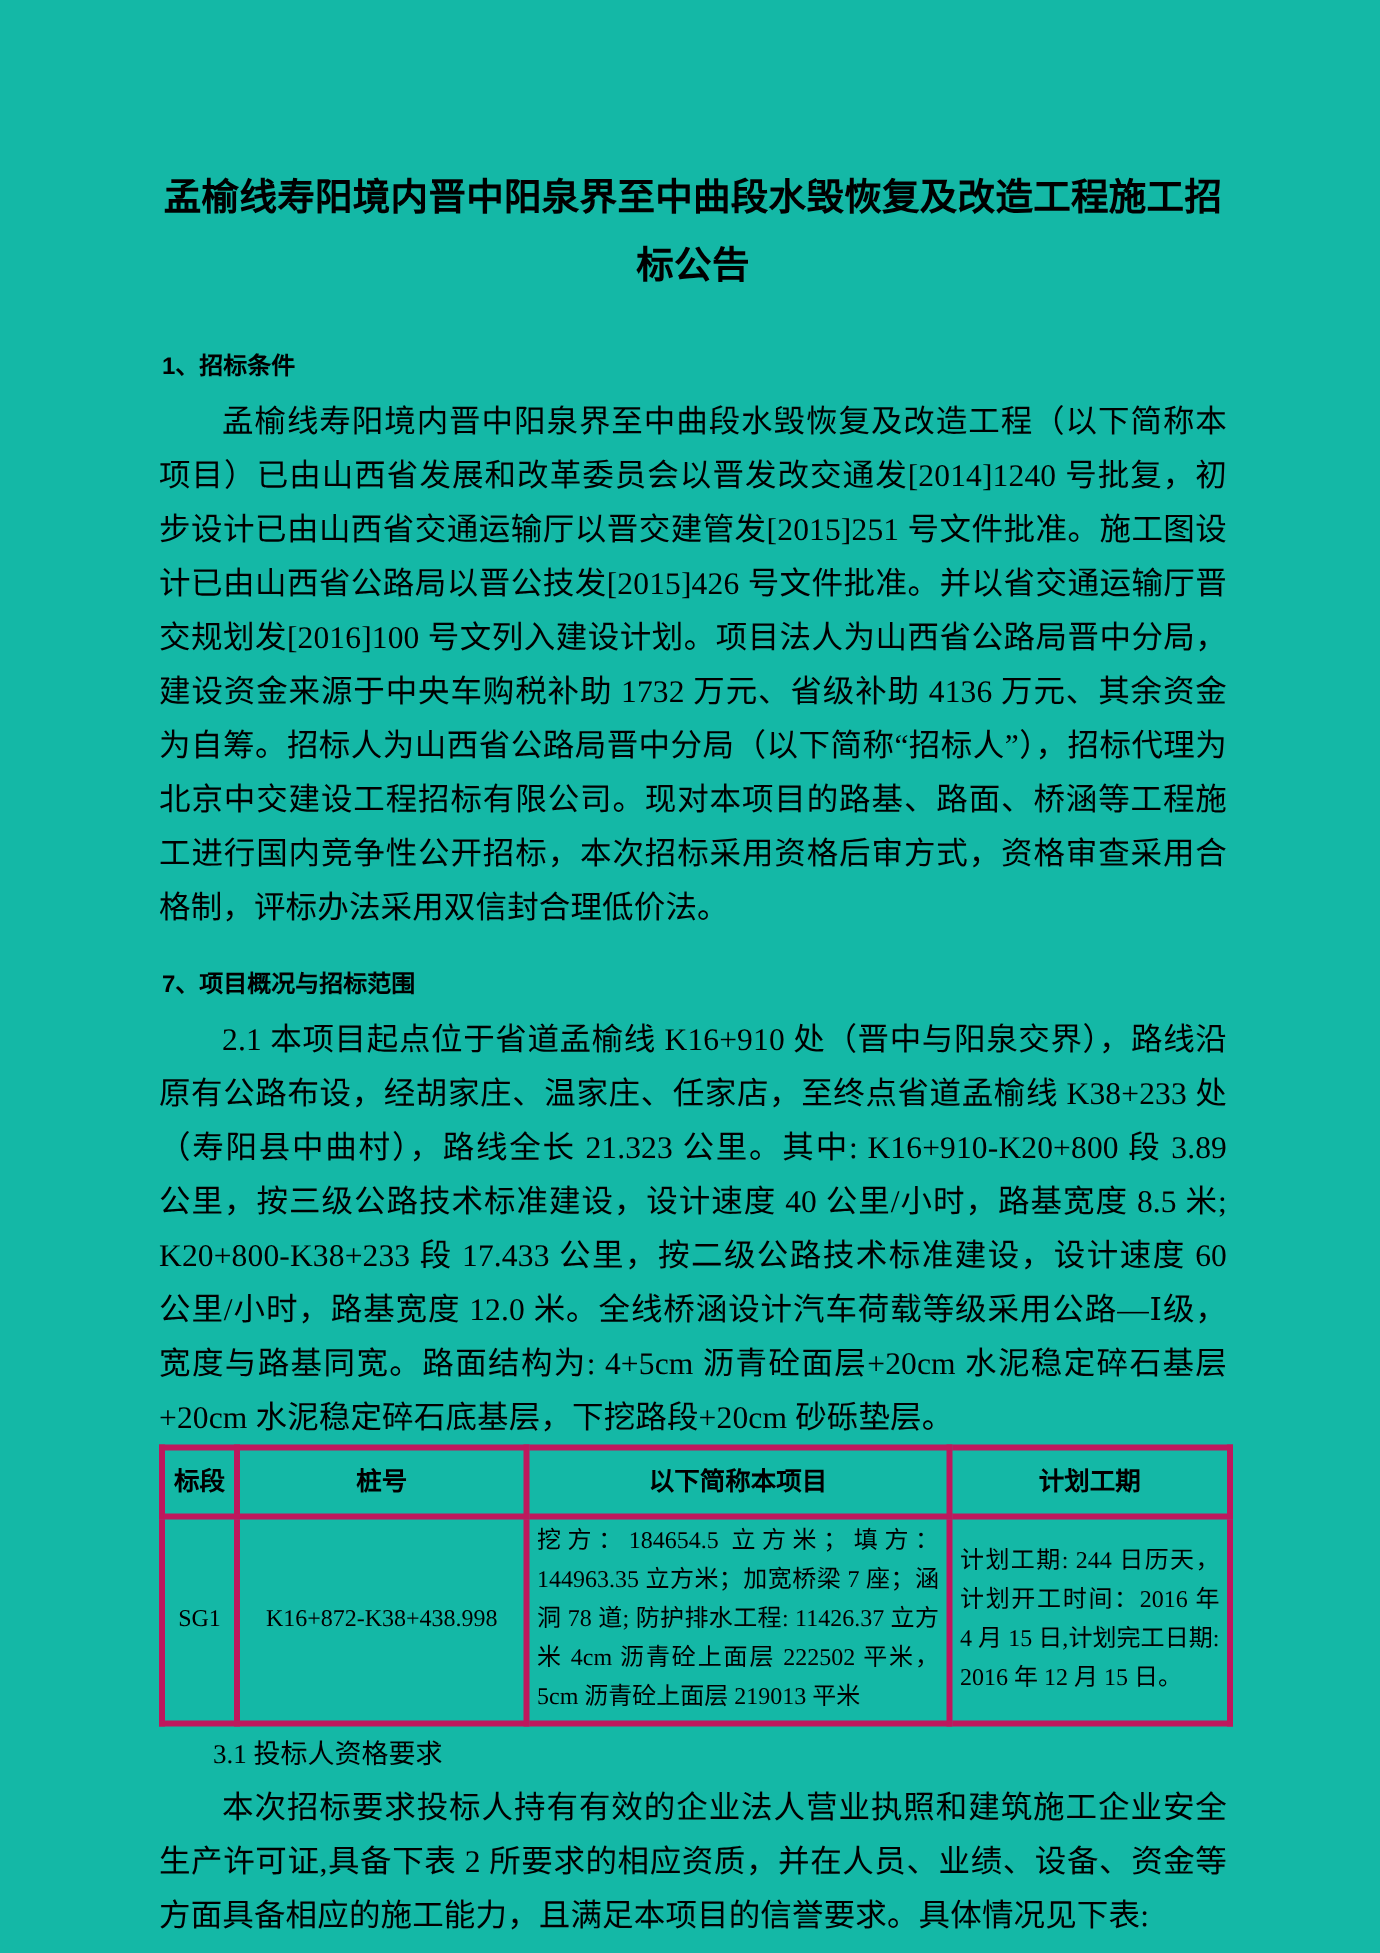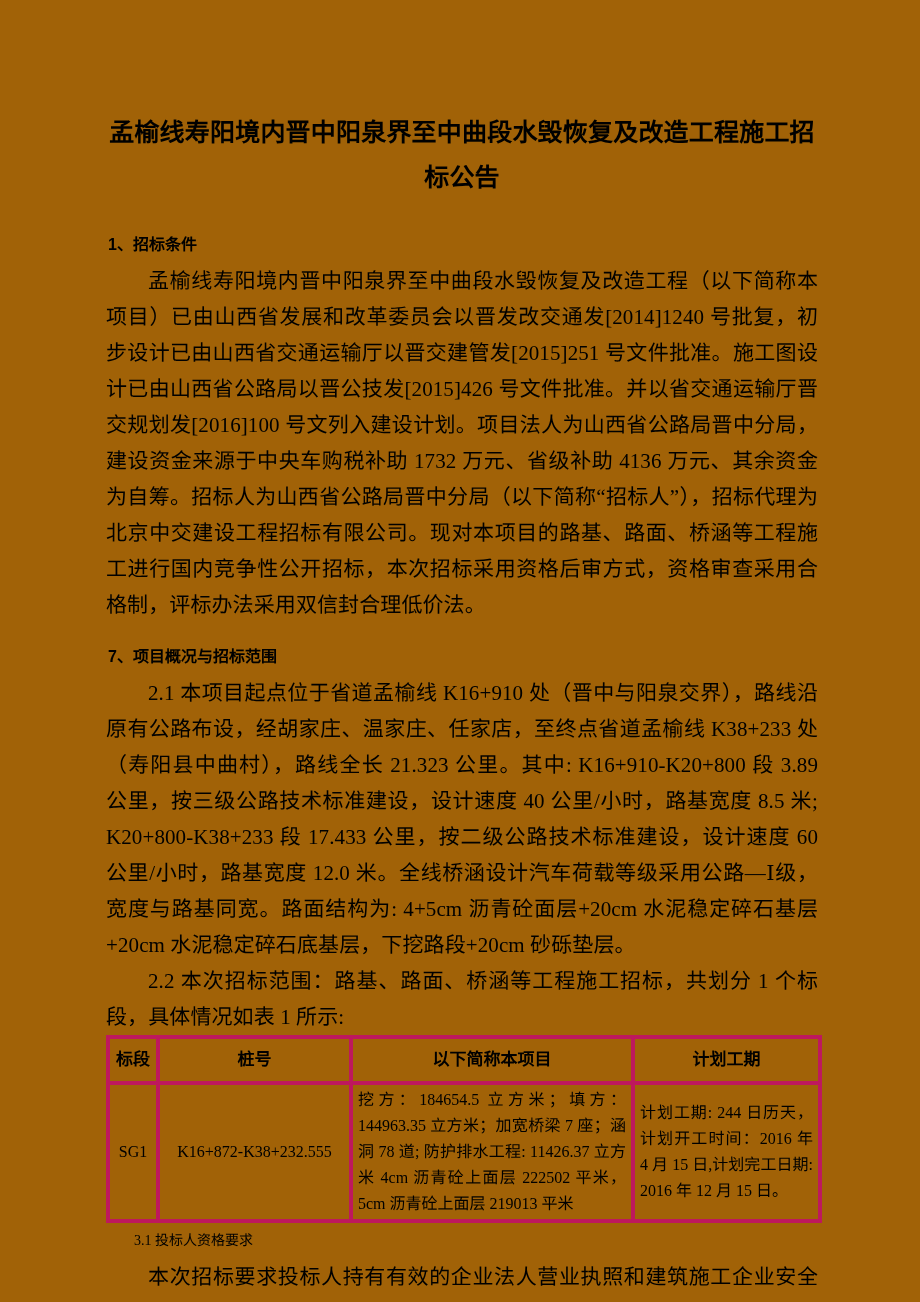--- a/index.html
+++ b/index.html
@@ -14,21 +14,21 @@
     font-family: "Liberation Serif", "DejaVu Serif", serif;
     color: #000000;
     overflow: hidden;
   }
   .page {
     position: relative;
     width: 920px;
     height: 1302px;
     box-sizing: border-box;
     padding: 0;
-    background: #a16207;
+    background: #14b8a6;
   }
   .content {
     position: absolute;
     left: 106px;
     top: 0;
     width: 712px;
   }
 
   
   .doc-title {
@@ -60,21 +60,21 @@
     margin: 0;
     font-size: 21px;
     line-height: 36px;
     text-align: justify;
     text-justify: inter-ideograph;
     text-indent: 2em;
     letter-spacing: 0.1px;
   }
   p.sub {
     margin: 0;
-    font-size: 14px;
+    font-size: 18px;
     line-height: 36px;
     text-indent: 2em;
   }
 
   
   .table-caption {
     margin: 0;
     padding-top: 18px;
     padding-bottom: 6px;
     text-align: right;
@@ -126,42 +126,41 @@
 <div class="page">
   <div class="content">
 
     <h1 class="doc-title">孟榆线寿阳境内晋中阳泉界至中曲段水毁恢复及改造工程施工招标公告</h1>
 
     <h2 class="sec-head h1">1、招标条件</h2>
     <p class="body">孟榆线寿阳境内晋中阳泉界至中曲段水毁恢复及改造工程（以下简称本项目）已由山西省发展和改革委员会以晋发改交通发[2014]1240 号批复，初步设计已由山西省交通运输厅以晋交建管发[2015]251 号文件批准。施工图设计已由山西省公路局以晋公技发[2015]426 号文件批准。并以省交通运输厅晋交规划发[2016]100 号文列入建设计划。项目法人为山西省公路局晋中分局，建设资金来源于中央车购税补助 1732 万元、省级补助 4136 万元、其余资金为自筹。招标人为山西省公路局晋中分局（以下简称“招标人”），招标代理为北京中交建设工程招标有限公司。现对本项目的路基、路面、桥涵等工程施工进行国内竞争性公开招标，本次招标采用资格后审方式，资格审查采用合格制，评标办法采用双信封合理低价法。</p>
 
     <h2 class="sec-head h2">7、项目概况与招标范围</h2>
     <p class="body">2.1 本项目起点位于省道孟榆线 K16+910 处（晋中与阳泉交界），路线沿原有公路布设，经胡家庄、温家庄、任家店，至终点省道孟榆线 K38+233 处（寿阳县中曲村），路线全长 21.323 公里。其中: K16+910-K20+800 段 3.89 公里，按三级公路技术标准建设，设计速度 40 公里/小时，路基宽度 8.5 米; K20+800-K38+233 段 17.433 公里，按二级公路技术标准建设，设计速度 60 公里/小时，路基宽度 12.0 米。全线桥涵设计汽车荷载等级采用公路—Ⅰ级，宽度与路基同宽。路面结构为: 4+5cm 沥青砼面层+20cm 水泥稳定碎石基层+20cm 水泥稳定碎石底基层，下挖路段+20cm 砂砾垫层。</p>
-    <p class="body">2.2 本次招标范围：路基、路面、桥涵等工程施工招标，共划分 1 个标段，具体情况如表 1 所示:</p>
 
 
     <table class="lot-table">
       <colgroup>
         <col class="col-lot">
         <col class="col-stake">
         <col class="col-works">
         <col class="col-sched">
       </colgroup>
       <thead>
         <tr>
           <th>标段</th>
           <th>桩号</th>
           <th>以下简称本项目</th>
           <th>计划工期</th>
         </tr>
       </thead>
       <tbody>
         <tr>
           <td class="c-lot">SG1</td>
-          <td class="c-stake">K16+872-K38+232.555</td>
+          <td class="c-stake">K16+872-K38+438.998</td>
           <td class="c-works">挖方：184654.5 立方米；填方：144963.35 立方米；加宽桥梁 7 座；涵洞 78 道; 防护排水工程: 11426.37 立方米 4cm 沥青砼上面层 222502 平米，5cm 沥青砼上面层 219013 平米</td>
           <td class="c-sched">计划工期: 244 日历天，计划开工时间：2016 年 4 月 15 日,计划完工日期: 2016 年 12 月 15 日。</td>
         </tr>
       </tbody>
     </table>
 
     <p class="sub">3.1 投标人资格要求</p>
     <p class="body">本次招标要求投标人持有有效的企业法人营业执照和建筑施工企业安全生产许可证,具备下表 2 所要求的相应资质，并在人员、业绩、设备、资金等方面具备相应的施工能力，且满足本项目的信誉要求。具体情况见下表:</p>
 
   </div>

